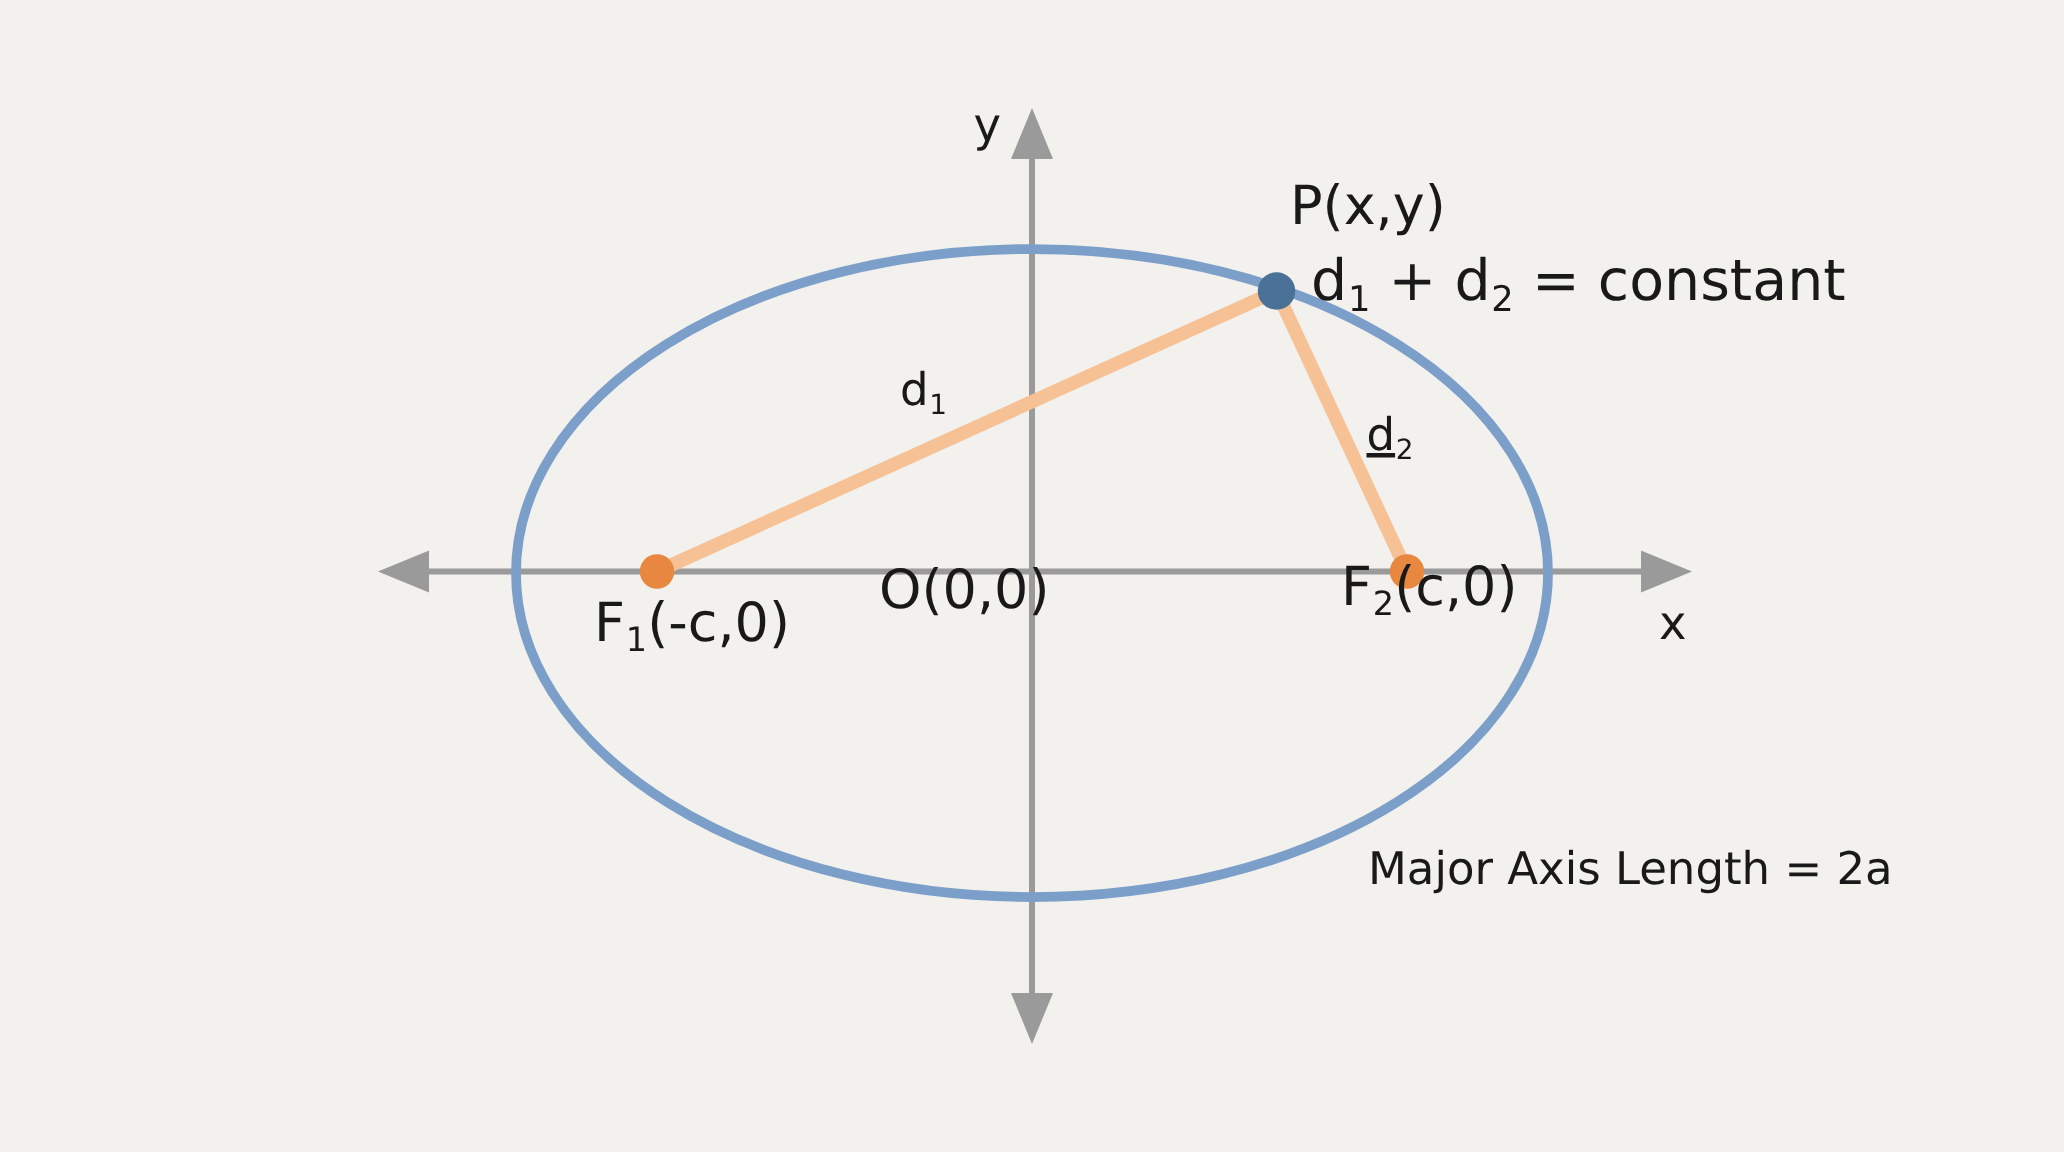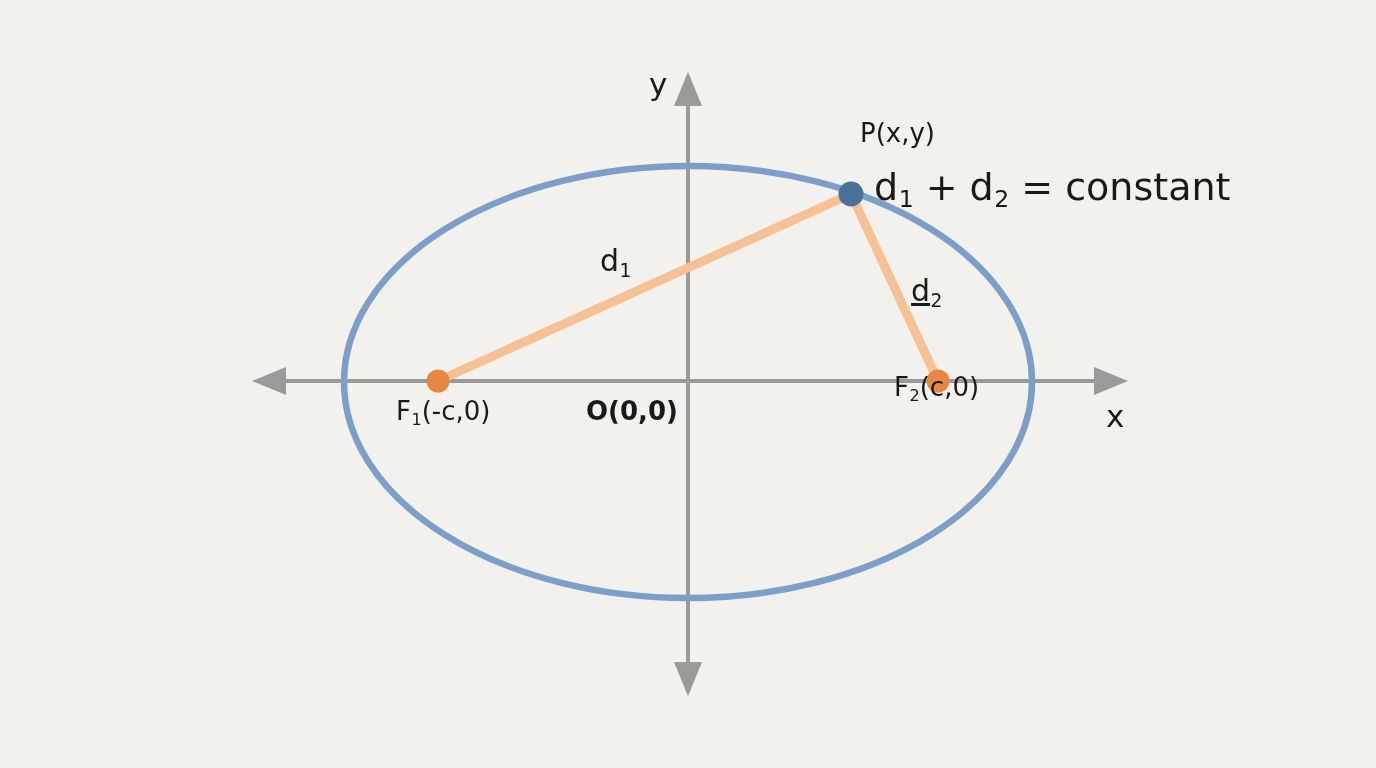--- a/index.html
+++ b/index.html
@@ -33,21 +33,21 @@
     line-height: 1;
   }
   .lbl sub {
     font-size: 0.62em;
     vertical-align: baseline;
     position: relative;
     top: 0.30em;
     padding-left: 0.5px;
   }
   .axis-name { font-size: 31px; }
-  .point-name { font-size: 26px; text-align: right; }
+  .point-name { font-size: 36px; text-align: right; }
   .seg-name { font-size: 30px; }
   .eq-name { font-size: 38px; }
   .note-name { font-size: 30px; }
 </style>
 </head>
 <body>
 
 <div id="stage">
 
   <svg id="figure" viewBox="0 0 1376 768">
@@ -82,16 +82,17 @@
   <div class="lbl eq-name" style="left:874px; top:168px;"><span>d</span><sub>1</sub><span> + </span><span>d</span><sub>2</sub><span> = constant</span></div>
 
   <div class="lbl seg-name" style="left:600px; top:246px;"><span>d</span><sub>1</sub></div>
 
   <div class="lbl seg-name" style="left:911px; top:276px;text-decoration:underline;"><span>d</span><sub>2</sub></div>
 
   <div class="lbl point-name" style="left:396px; top:398px;"><span>F</span><sub>1</sub><span>(-c,0)</span></div>
 
   <div class="lbl point-name" style="left:894px; top:374px;"><span>F</span><sub>2</sub><span>(c,0)</span></div>
 
-  <div class="lbl point-name" style="left:586px; top:398px;font-weight:bold;">O(0,0)</div>
+  <div class="lbl point-name" style="left:586px; top:376px;">O(0,0)</div>
 
+  <div class="lbl note-name" style="left:912px; top:565px;">Major Axis Length = 2a</div>
 
 </div>
 
 </body></html>

